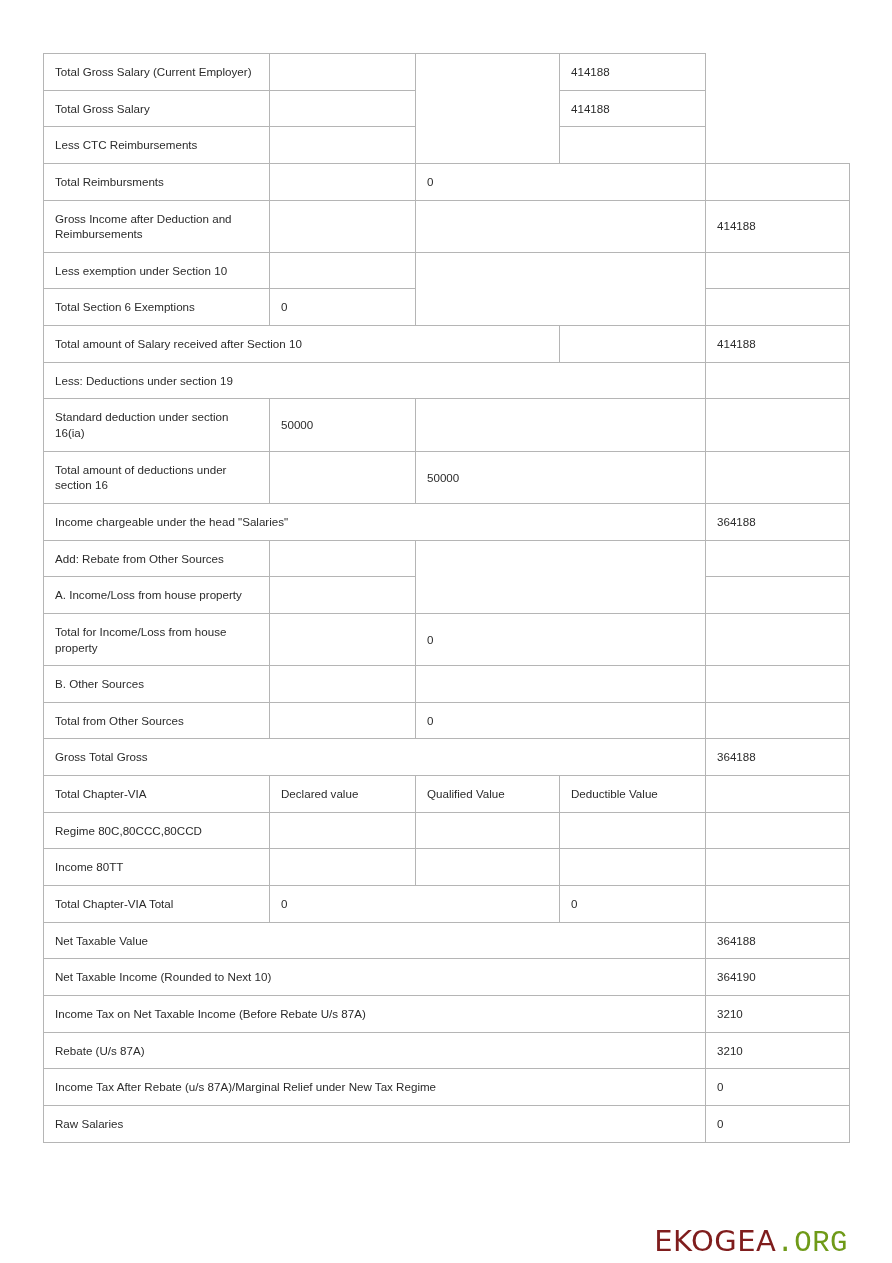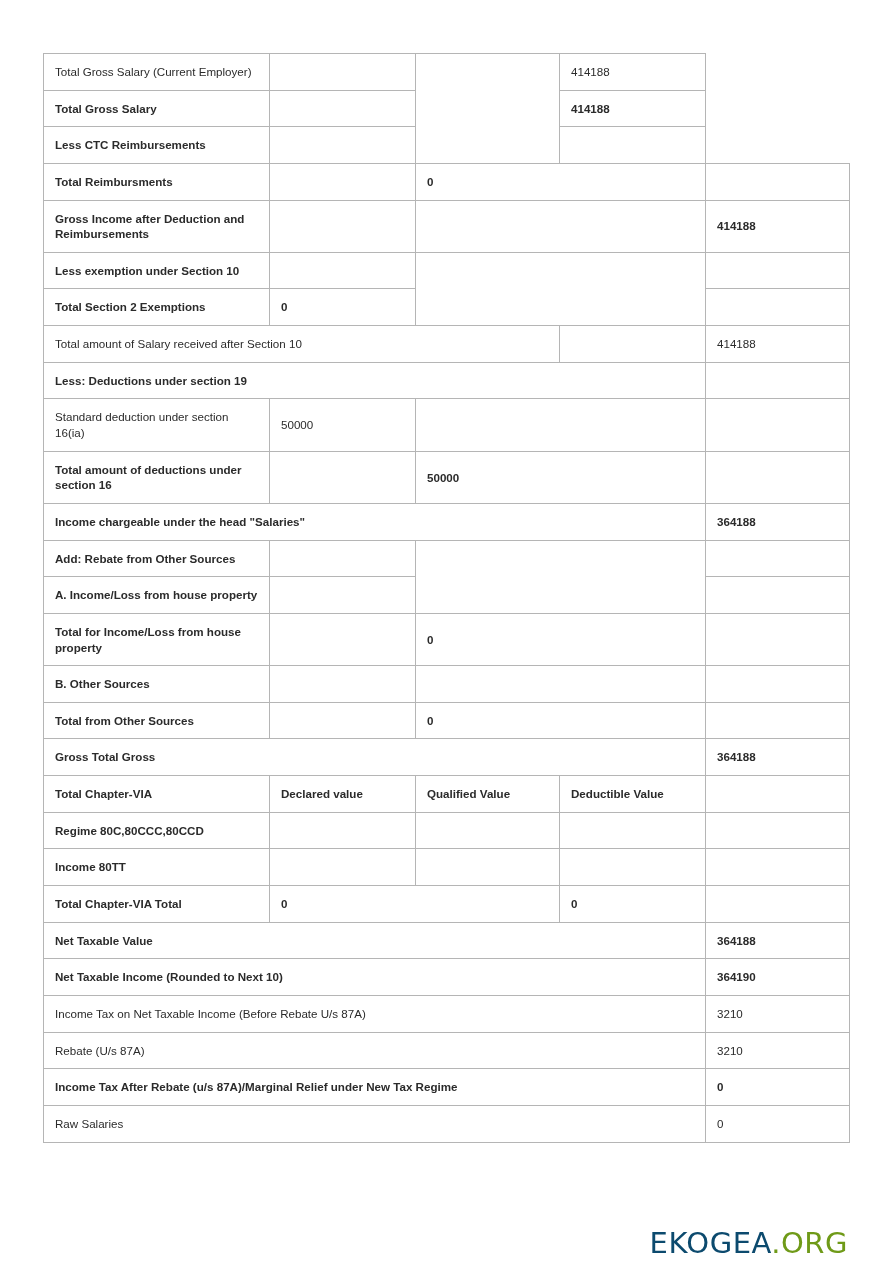--- a/index.html
+++ b/index.html
@@ -32,21 +32,21 @@
   #tax-table td {
     border: 1px solid #b5b5b5;
     padding: 10px 10px 10px 11px;
     font-size: 11.6px;
     line-height: 1.35;
     vertical-align: middle;
     color: #2b2b2b;
     word-wrap: break-word;
   }
   td.b {
-    font-weight: bold;
+    font-weight: normal;
     color: #121212;
   }
   td.num {
     color: #2b2b2b;
   }
   td.num.b { color: #121212; }
 
   
   col.c1 { width: 226px; }
   col.c2 { width: 146px; }
@@ -57,22 +57,22 @@
   
   #logo {
     position: absolute;
     right: 44px;
     bottom: 13px;
     font-family: "DejaVu Sans", sans-serif;
     font-size: 29px;
     letter-spacing: 0.5px;
     white-space: nowrap;
   }
-  #logo .dark { color: #0c4a6e; }
-  #logo .green { color: #6f9a18; }
+  #logo .dark { color: #7f1d1d; }
+  #logo .green { color: #6f9a18; font-family: Liberation Mono, monospace; }
 </style>
 </head>
 <body>
 
 <div id="page">
 
   <table id="tax-table">
     <colgroup>
       <col class="c1">
         <col class="c2">
@@ -116,21 +116,21 @@
       </tr>
 
       <tr>
         <td class="b">Less exemption under Section 10</td>
         <td></td>
         <td colspan="2" rowspan="2"></td>
         <td class="num"></td>
       </tr>
 
       <tr>
-        <td class="b">Total Section 2 Exemptions</td>
+        <td class="b">Total Section 6 Exemptions</td>
         <td class="b">0</td>
         <td class="num"></td>
       </tr>
 
       <tr>
         <td colspan="3">Total amount of Salary received after Section 10</td>
         <td colspan="1" style="border-left:none;"></td>
         <td class="num">414188</td>
       </tr>
 

